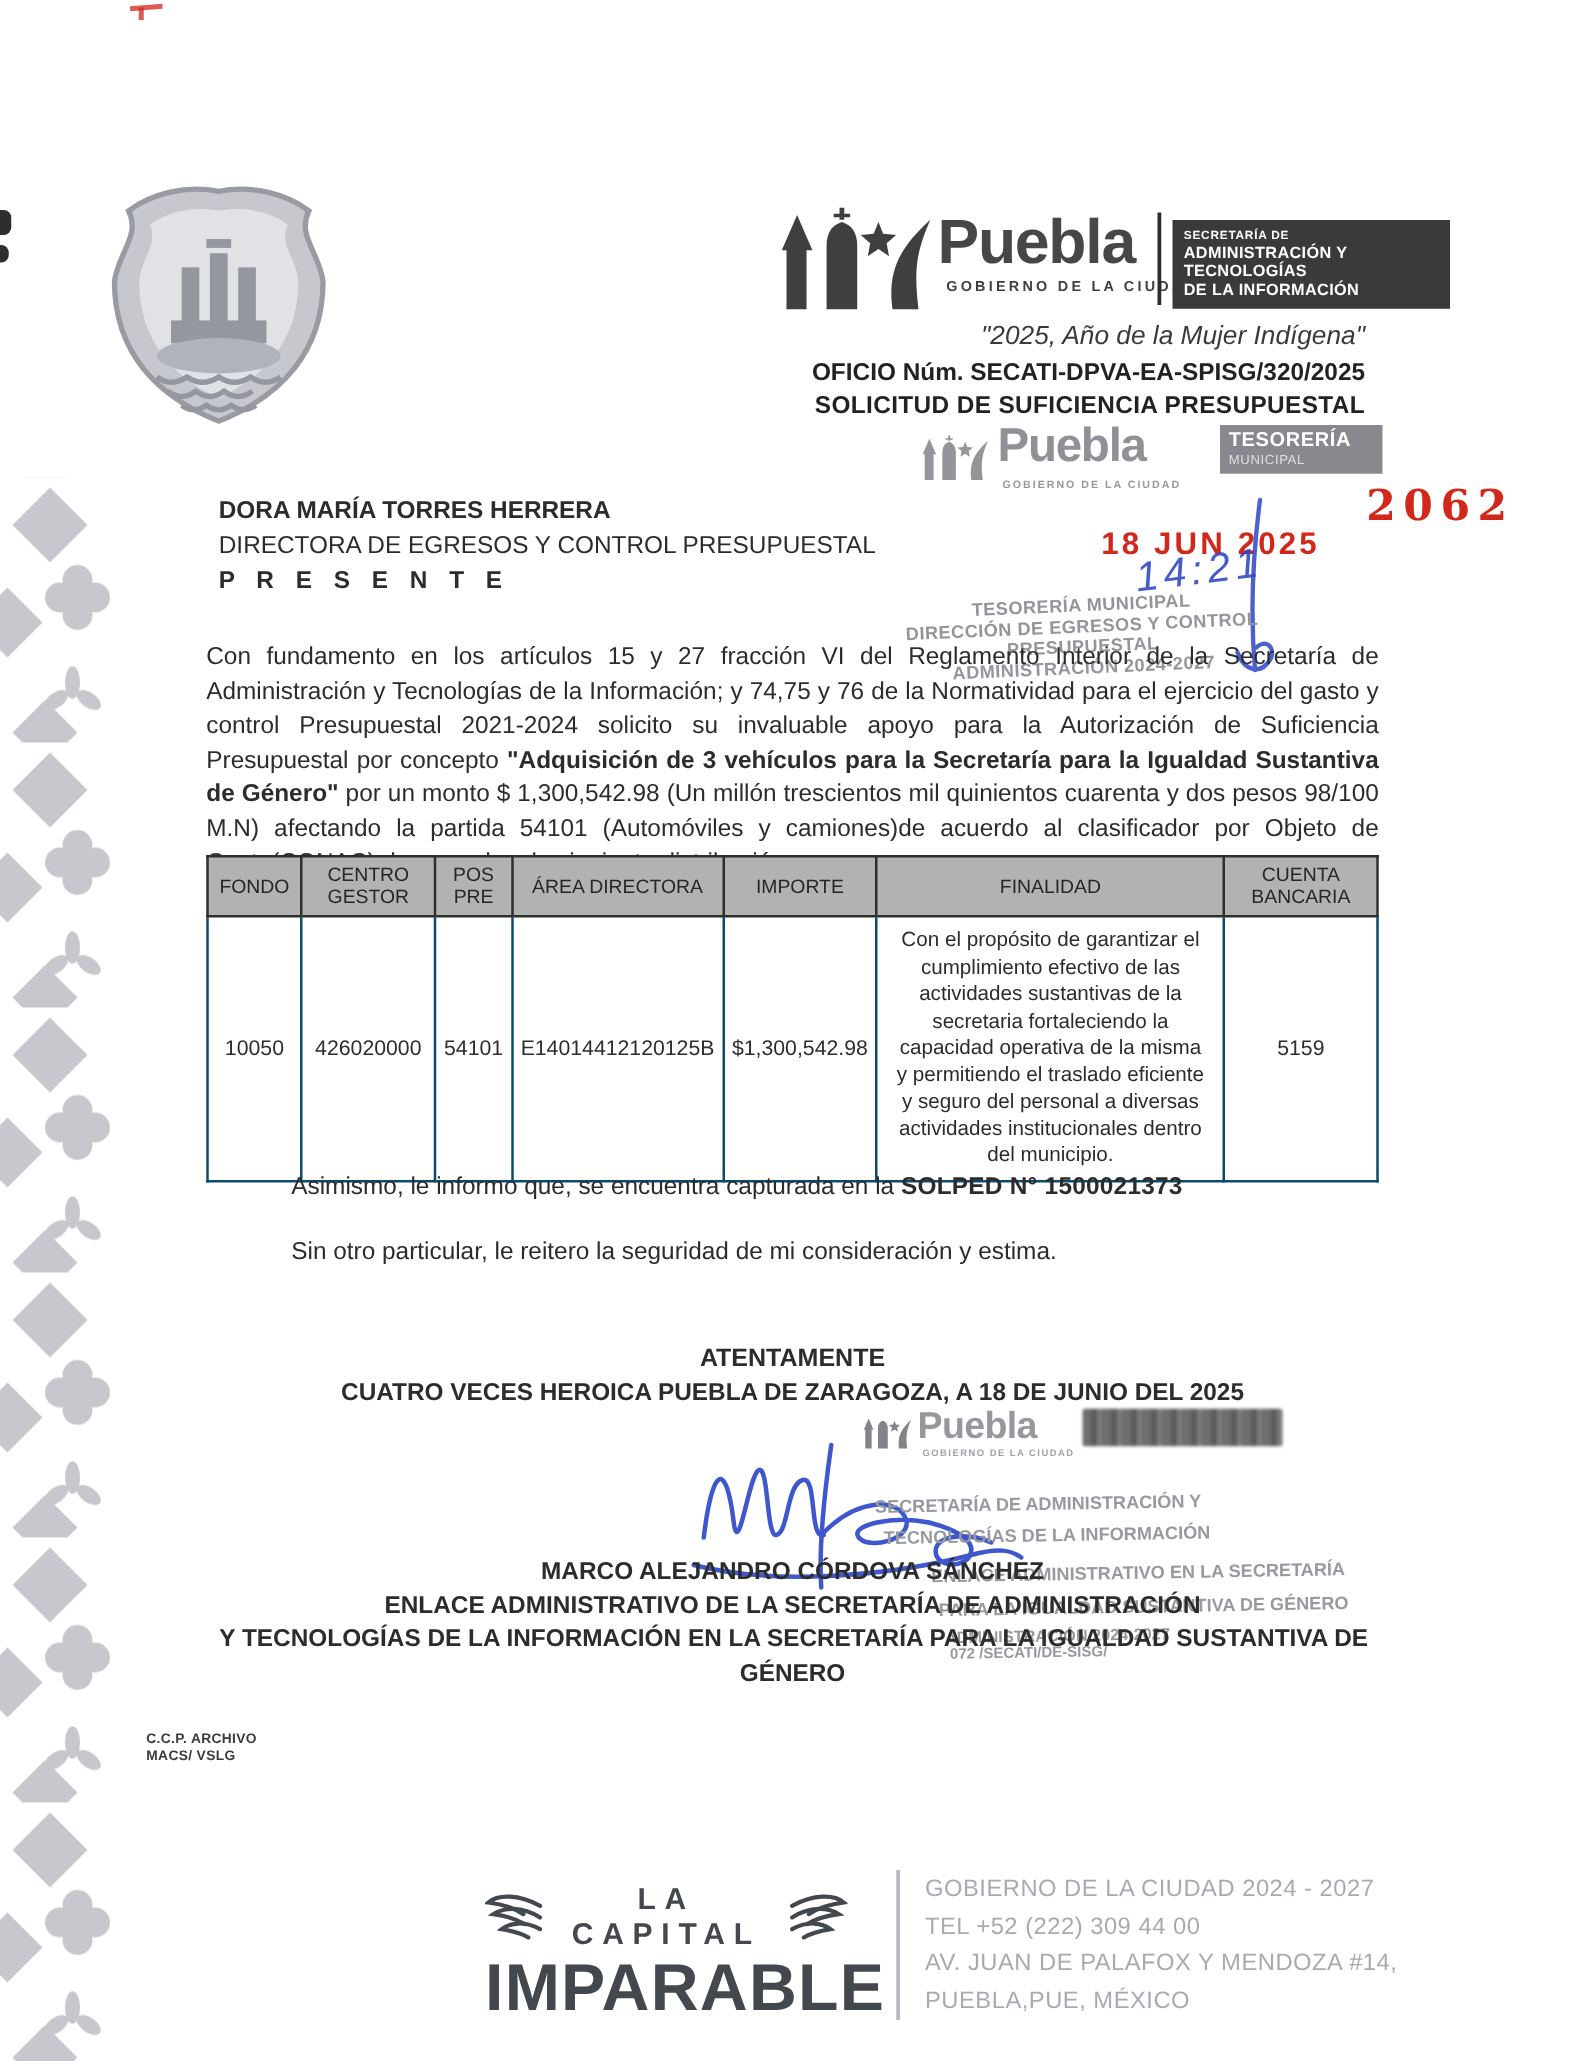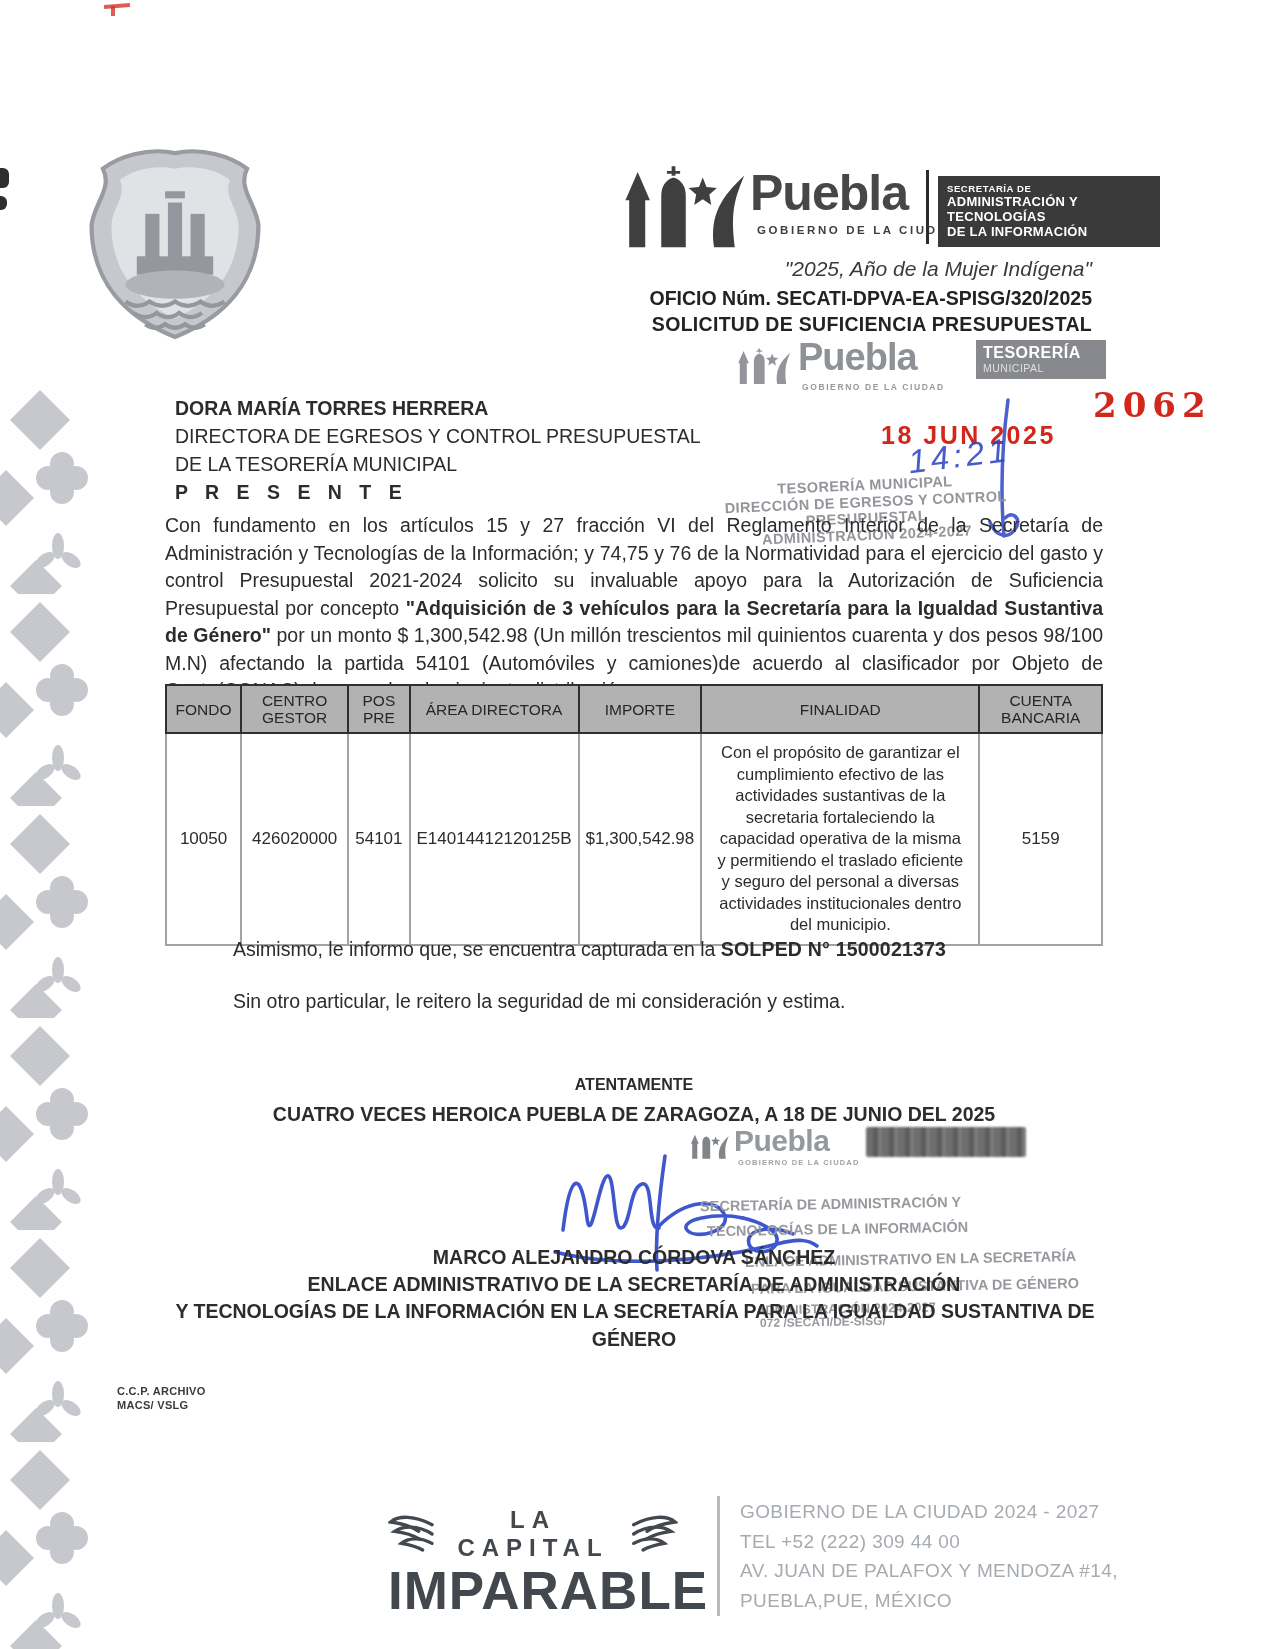--- a/index.html
+++ b/index.html
@@ -48,28 +48,28 @@
   #recipient .name{font-weight:bold;}
   #recipient .pres{font-weight:bold;letter-spacing:6px;}
 
   
   #body-par{left:165px;top:512px;width:938px;font-size:19.5px;line-height:27.5px;text-align:justify;color:#2c2c2c;}
 
   
   #disttable{left:165px;top:684px;width:938px;border-collapse:collapse;}
   #disttable th{background:#b2b2b2;border:2px solid #2f2f2f;font-size:15.5px;font-weight:500;color:#262626;
                 padding:6px 4px;line-height:17px;}
-  #disttable td{border:2px solid #a3a3a3;font-size:17px;text-align:center;vertical-align:middle;padding:6px 6px;color:#2c2c2c;}
+  #disttable td{border:2px solid #0c4a6e;font-size:17px;text-align:center;vertical-align:middle;padding:6px 6px;color:#2c2c2c;}
   #disttable td.fin{font-size:16.5px;line-height:21.5px;padding:8px 14px;}
 
   
   #solped{left:233px;top:938px;font-size:19.5px;}
   #solped b{letter-spacing:.2px;}
   #farewell{left:233px;top:990px;font-size:19.5px;}
-  #atent{left:165px;top:1076px;width:938px;text-align:center;font-size:16px;font-weight:bold;}
+  #atent{left:165px;top:1076px;width:938px;text-align:center;font-size:20px;font-weight:bold;}
   #placedate{left:165px;top:1103px;width:938px;text-align:center;font-size:19.5px;font-weight:bold;}
 
   
   #sigstamp{left:688px;top:1124px;width:340px;height:44px;opacity:.9;}
   #sigstamp-icon{left:0;top:0;}
   #sigstamp-word{left:46px;top:0px;font-size:30px;font-weight:bold;color:#8a8d92;letter-spacing:-.5px;}
   #sigstamp-sub{left:50px;top:34px;font-size:7.5px;font-weight:bold;color:#94979c;letter-spacing:1.2px;}
   #sigstamp-smudge{left:178px;top:3px;width:160px;height:30px;border-radius:2px;opacity:.92;
       background:repeating-linear-gradient(90deg,#515151 0 7px,#3b3b3b 7px 12px,#606060 12px 16px);filter:blur(1.1px);}
   #signature{left:545px;top:1138px;}
@@ -204,21 +204,20 @@
   <div id="ostamp" class="abs">
     <div>TESORERÍA MUNICIPAL</div>
     <div>DIRECCIÓN DE EGRESOS Y CONTROL</div>
     <div>PRESUPUESTAL</div>
     <div>ADMINISTRACIÓN 2024-2027</div>
   </div>
 
   <div id="recipient" class="abs">
     <div class="name">DORA MARÍA TORRES HERRERA</div>
     <div>DIRECTORA DE EGRESOS Y CONTROL PRESUPUESTAL</div>
-    <div>DE LA TESORERÍA MUNICIPAL</div>
     <div class="pres">P R E S E N T E</div>
   </div>
 
   <div id="body-par" class="abs"><span>Con fundamento en los artículos 15 y 27 fracción VI del Reglamento Interior de la Secretaría de Administración y Tecnologías de la Información; y 74,75 y 76 de la Normatividad para el ejercicio del gasto y control Presupuestal 2021-2024 solicito su invaluable apoyo para la Autorización de Suficiencia Presupuestal por concepto </span><b>"Adquisición de 3 vehículos para la Secretaría para la Igualdad Sustantiva de Género"</b><span> por un monto $ 1,300,542.98 (Un millón trescientos mil quinientos cuarenta  y dos pesos 98/100 M.N)  afectando la  partida 54101 (Automóviles y camiones)de acuerdo al clasificador por Objeto de Gasto(CONAC) de acuerdo a la siguiente distribución:</span></div>
 
   <table id="disttable" class="abs">
     <colgroup>
       <col style="width:76px">
         <col style="width:108px">
         <col style="width:60px">

